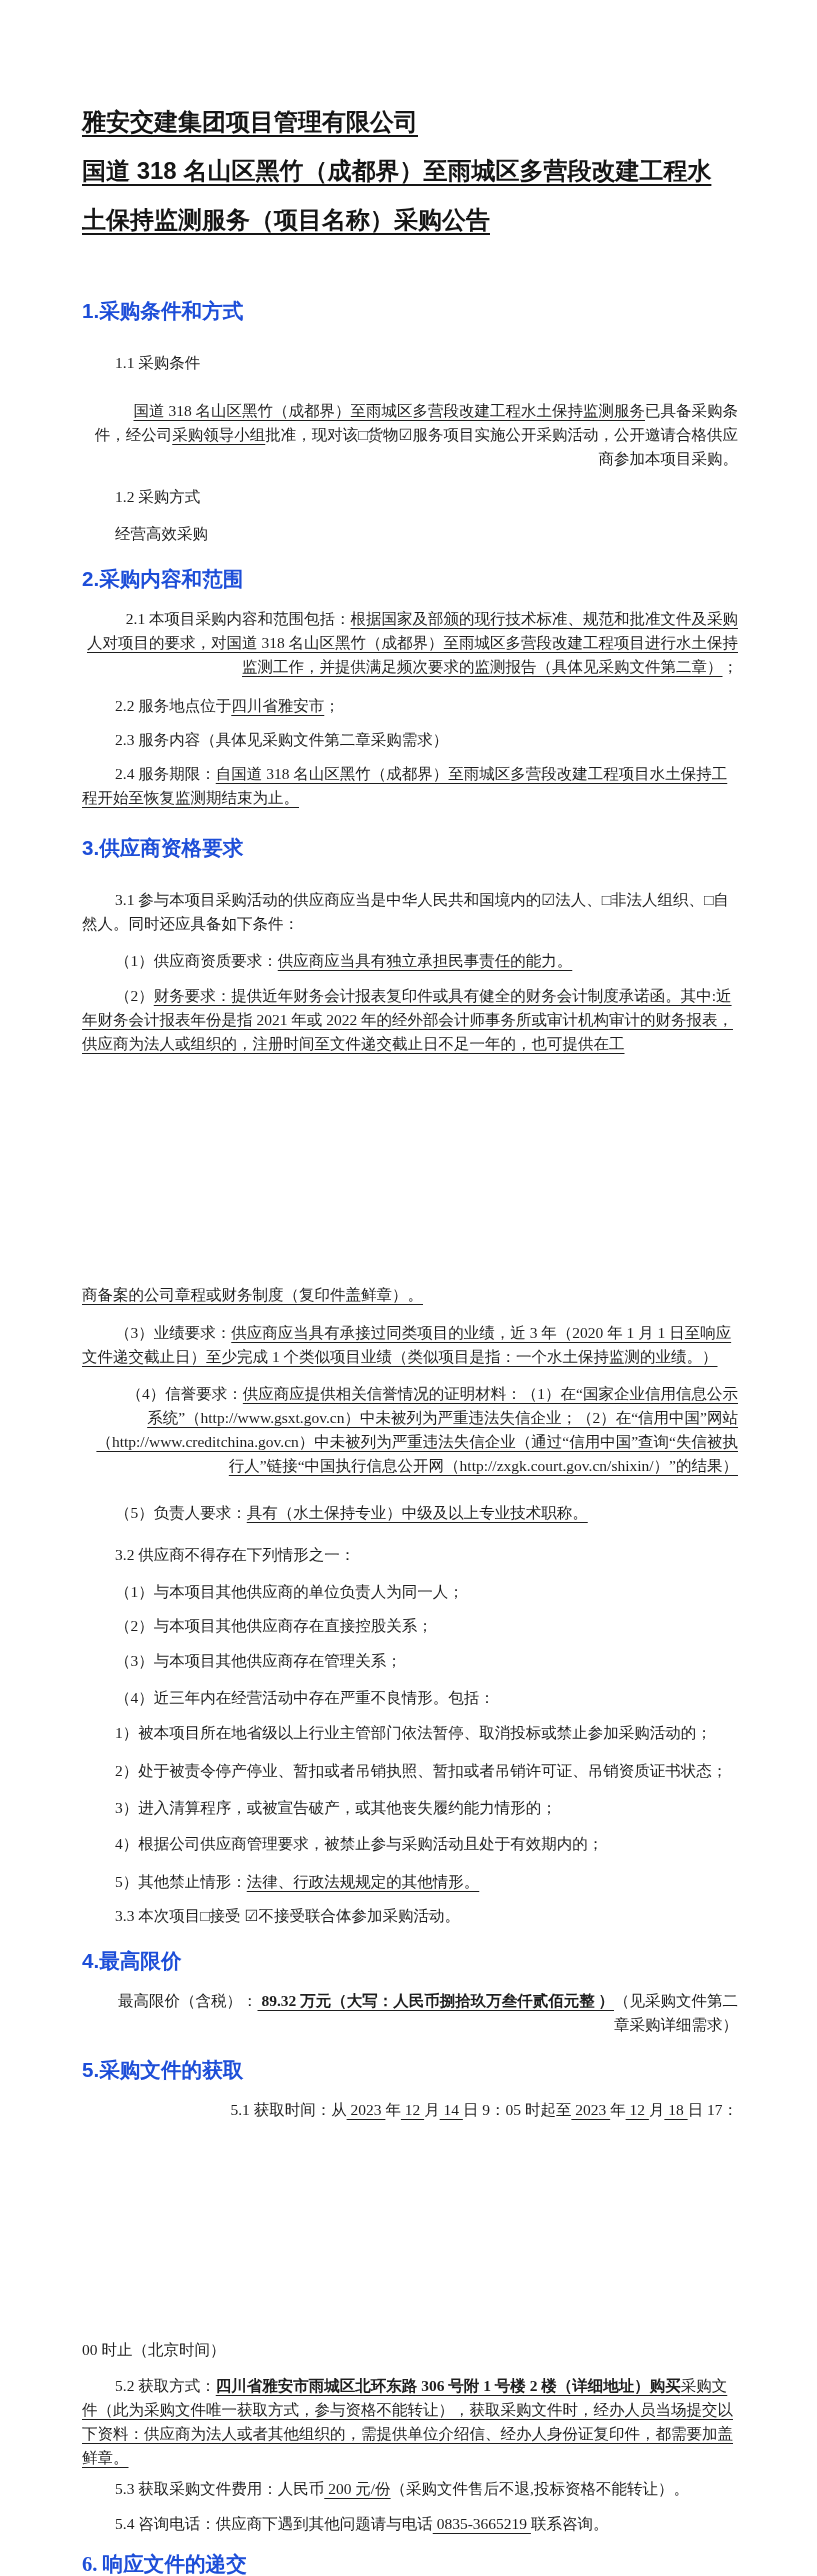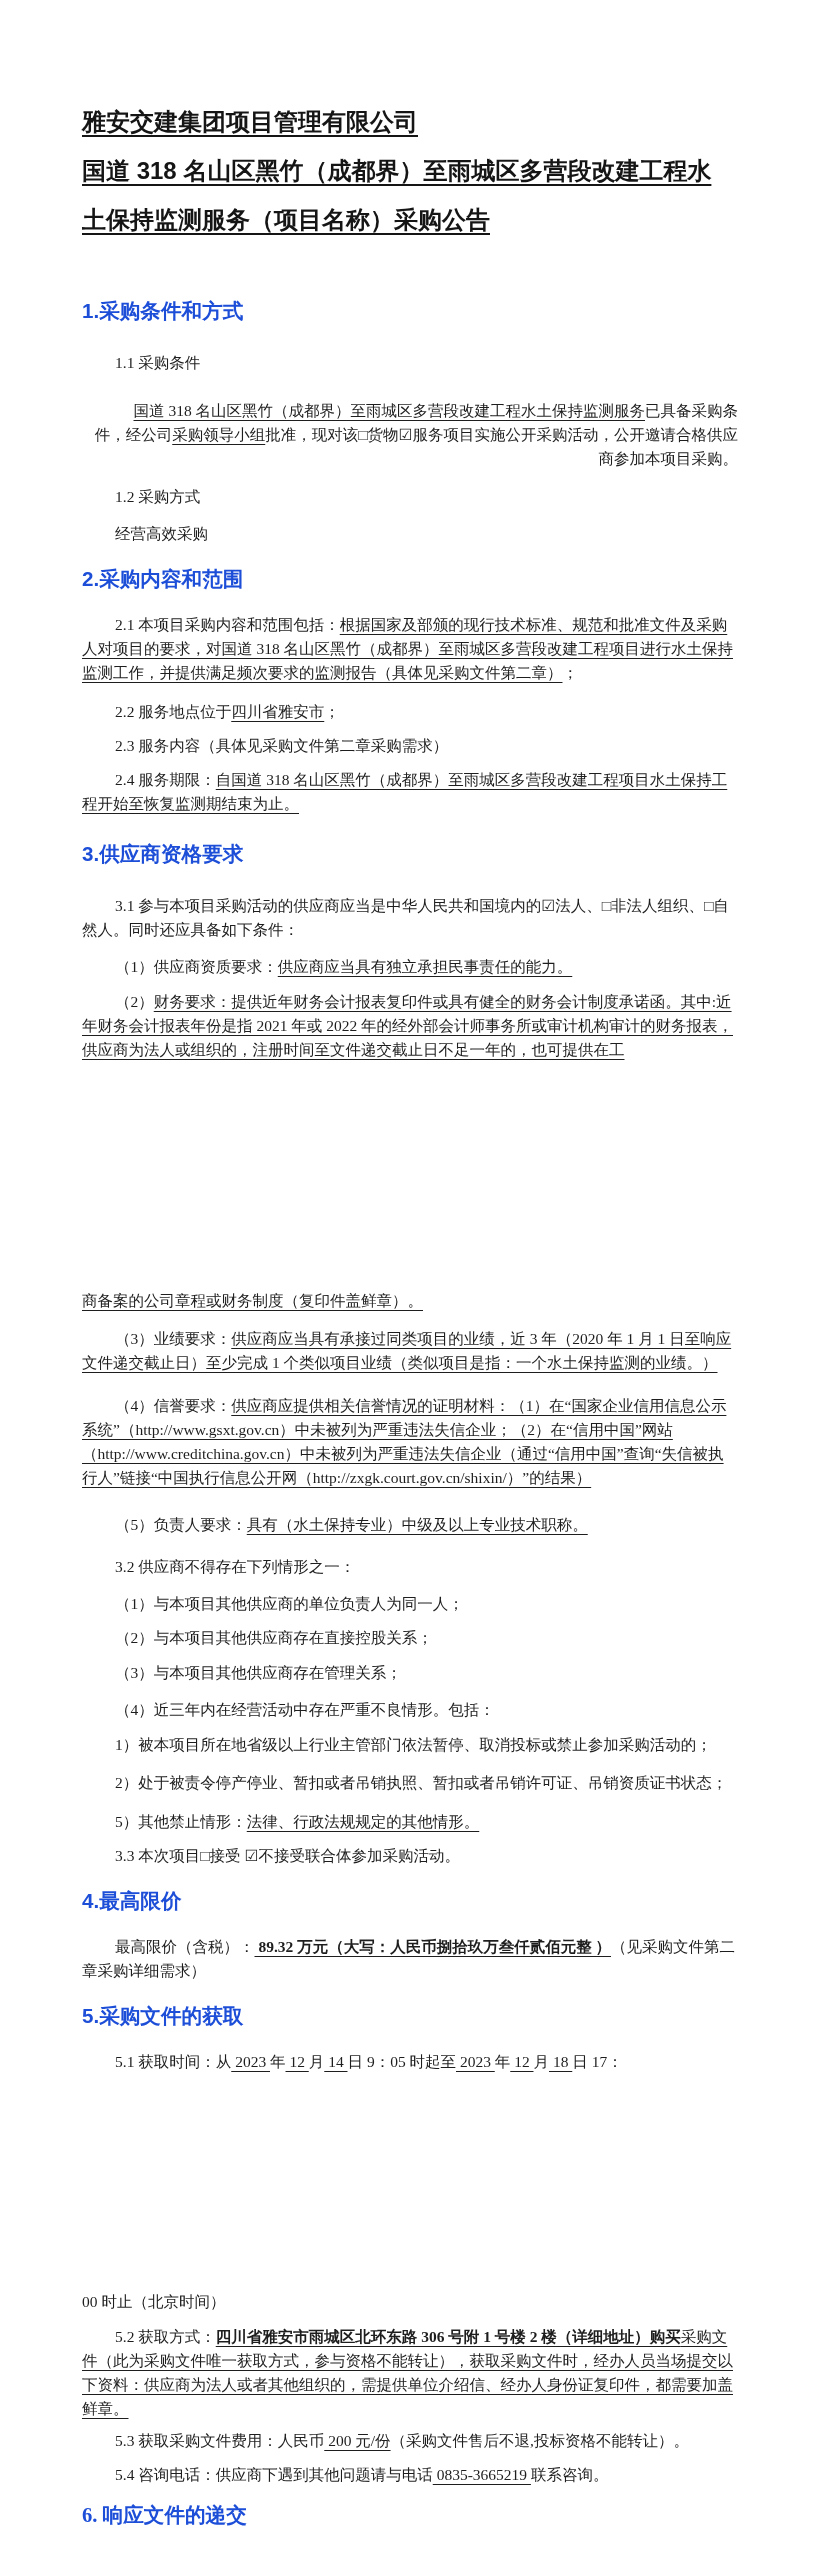--- a/index.html
+++ b/index.html
@@ -24,21 +24,21 @@
     font-family:"Liberation Sans","DejaVu Sans",sans-serif;
     font-weight:700;font-size:20.6px;line-height:30px;color:#1d4ed8;
   }
   
   .para{font-size:15.5px;line-height:24px;text-indent:33px;}
   .cont{text-indent:0;}
   .u{text-decoration:underline;text-decoration-thickness:1px;text-underline-offset:4.1px;}
   .b{font-weight:700;}
   
   .mt-h1{margin-top:52px;}
-  .mt-40{margin-top:19px;}  .mt-45{margin-top:23px;}
+  .mt-40{margin-top:13px;text-align:right;}  .mt-45{margin-top:23px;}
   .mt-35{margin-top:18px;}  .mt-28{margin-top:14.4px;}
   .mt-25{margin-top:13px;font-family:Liberation Serif, serif;}  .mt-22{margin-top:11.3px;}  .mt-20{margin-top:10.3px;}  .mt-15{margin-top:7.7px;}  .mt-12{margin-top:24px;text-align:right;}
   .mt-42{margin-top:25px;}
   .pagegap1{height:227px;}
   .pagegap2{height:216px;}
 </style>
 </head>
 <body>
 
 <div class="doc">
@@ -73,20 +73,22 @@
     <div class="para mt-28"><span>（3）业绩要求：</span><span class="u">供应商应当具有承接过同类项目的业绩，近 3 年（2020 年 1 月 1 日至响应文件递交截止日）至少完成 1 个类似项目业绩（类似项目是指：一个水土保持监测的业绩。）</span></div>
     <div class="para mt-40"><span>（4）信誉要求：</span><span class="u">供应商应提供相关信誉情况的证明材料：（1）在“国家企业信用信息公示系统”（http://www.gsxt.gov.cn）中未被列为严重违法失信企业；（2）在“信用中国”网站（http://www.creditchina.gov.cn）中未被列为严重违法失信企业（通过“信用中国”查询“失信被执行人”链接“中国执行信息公开网（http://zxgk.court.gov.cn/shixin/）”的结果）</span></div>
     <div class="para mt-45"><span>（5）负责人要求：</span><span class="u">具有（水土保持专业）中级及以上专业技术职称。</span></div>
     <div class="para mt-35"><span>3.2 供应商不得存在下列情形之一：</span></div>
     <div class="para mt-25"><span>（1）与本项目其他供应商的单位负责人为同一人；</span></div>
     <div class="para mt-20"><span>（2）与本项目其他供应商存在直接控股关系；</span></div>
     <div class="para mt-20"><span>（3）与本项目其他供应商存在管理关系；</span></div>
     <div class="para mt-25"><span>（4）近三年内在经营活动中存在严重不良情形。包括：</span></div>
     <div class="para mt-22"><span>1）被本项目所在地省级以上行业主管部门依法暂停、取消投标或禁止参加采购活动的；</span></div>
     <div class="para mt-28"><span>2）处于被责令停产停业、暂扣或者吊销执照、暂扣或者吊销许可证、吊销资质证书状态；</span></div>
+    <div class="para mt-25"><span>3）进入清算程序，或被宣告破产，或其他丧失履约能力情形的；</span></div>
+    <div class="para mt-22"><span>4）根据公司供应商管理要求，被禁止参与采购活动且处于有效期内的；</span></div>
     <div class="para mt-28"><span>5）其他禁止情形：</span><span class="u">法律、行政法规规定的其他情形。</span></div>
     <div class="para mt-20"><span>3.3 本次项目□接受 ☑不接受联合体参加采购活动。</span></div>
 
     <div class="h-big mt-35">4.最高限价</div>
     <div class="para mt-40"><span>最高限价（含税）：</span><span class="u b"> 89.32 万元（大写：人民币捌拾玖万叁仟贰佰元整 ）</span><span>（见采购文件第二章采购详细需求）</span></div>
 
     <div class="h-big mt-35">5.采购文件的获取</div>
     <div class="para mt-40"><span>5.1 获取时间：从</span><span class="u"> 2023 </span><span>年</span><span class="u"> 12 </span><span>月</span><span class="u"> 14 </span><span>日 9：05 时起至</span><span class="u"> 2023  </span><span>年</span><span class="u"> 12 </span><span>月</span><span class="u"> 18 </span><span>日 17：</span></div>
 
     <div class="pagegap2"></div>

